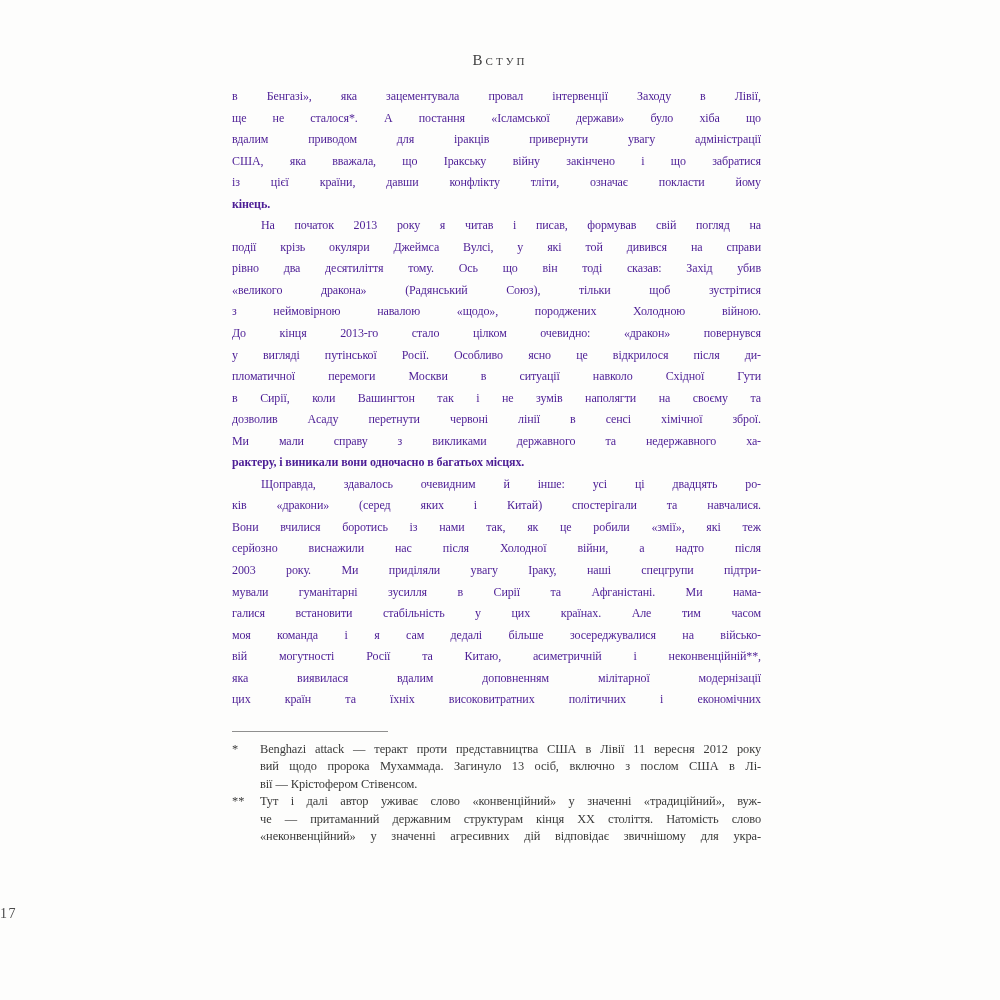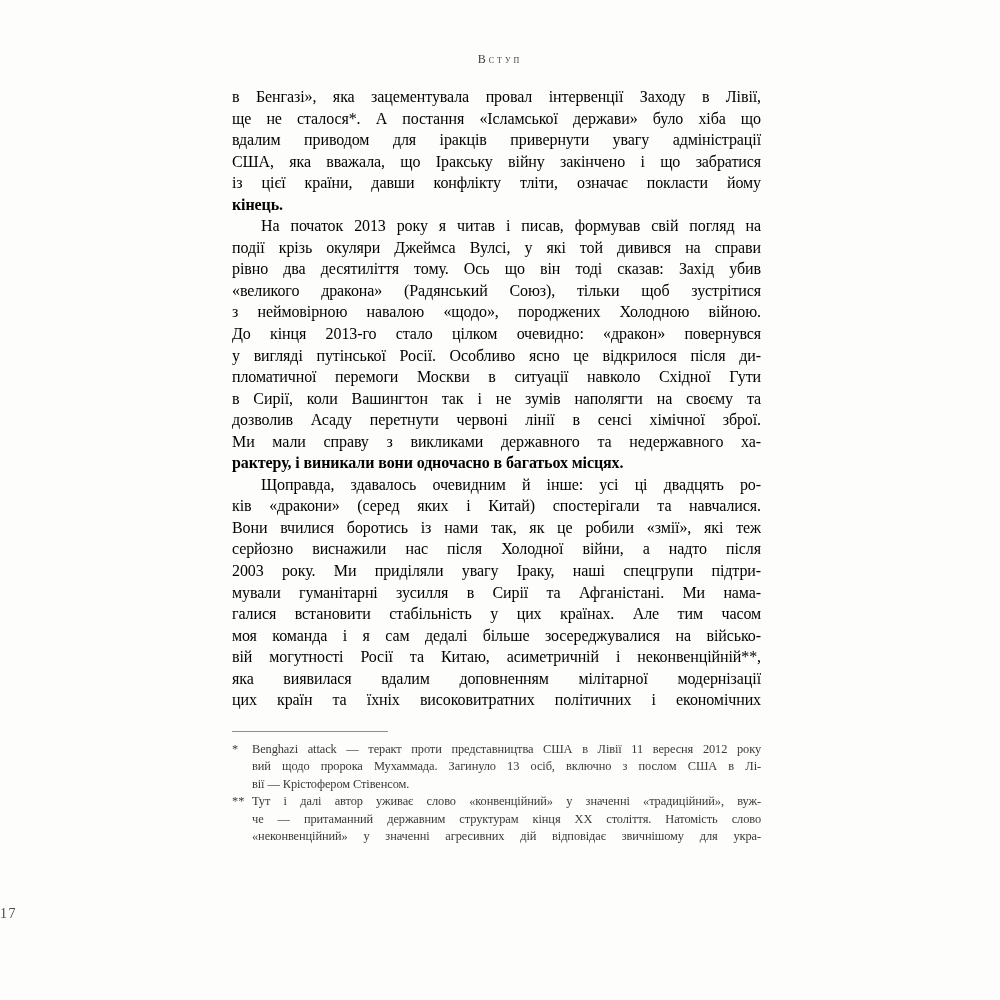--- a/index.html
+++ b/index.html
@@ -14,32 +14,32 @@
     font-family: "Liberation Serif", "DejaVu Serif", serif;
     overflow: hidden;
   }
   .running-head {
     position: absolute;
     top: 52px;
     left: 0;
     width: 1000px;
     text-align: center;
     font-variant: small-caps;
-    font-size: 12px;
+    font-size: 15px;
     letter-spacing: 3px;
     color: #3f3f3f;
   }
   .body-text {
     position: absolute;
     left: 232px;
     top: 86px;
     width: 529px;
-    font-size: 16px;
+    font-size: 12px;
     line-height: 21.55px;
-    color: #000000;
+    color: #4c1d95;
   }
   .body-text .line {
     height: 21.55px;
     overflow: hidden;
     text-align: justify;
     text-align-last: justify;
     letter-spacing: -0.1px;
   }
   .body-text .line.last {
     text-align-last: left;
@@ -75,20 +75,21 @@
   .fn-lines {
     flex: 1;
     min-width: 0;
   }
   .fn-lines .line {
     height: 17.4px;
     overflow: hidden;
     text-align: justify;
     text-align-last: justify;
     letter-spacing: -0.1px;
+    margin-left: 8px;
   }
   .fn-lines .line.last {
     text-align-last: left;
   }
   .page-number {
     position: absolute;
     top: 906px;
     left: 0;
     width: 1000px;
     font-size: 14px;

